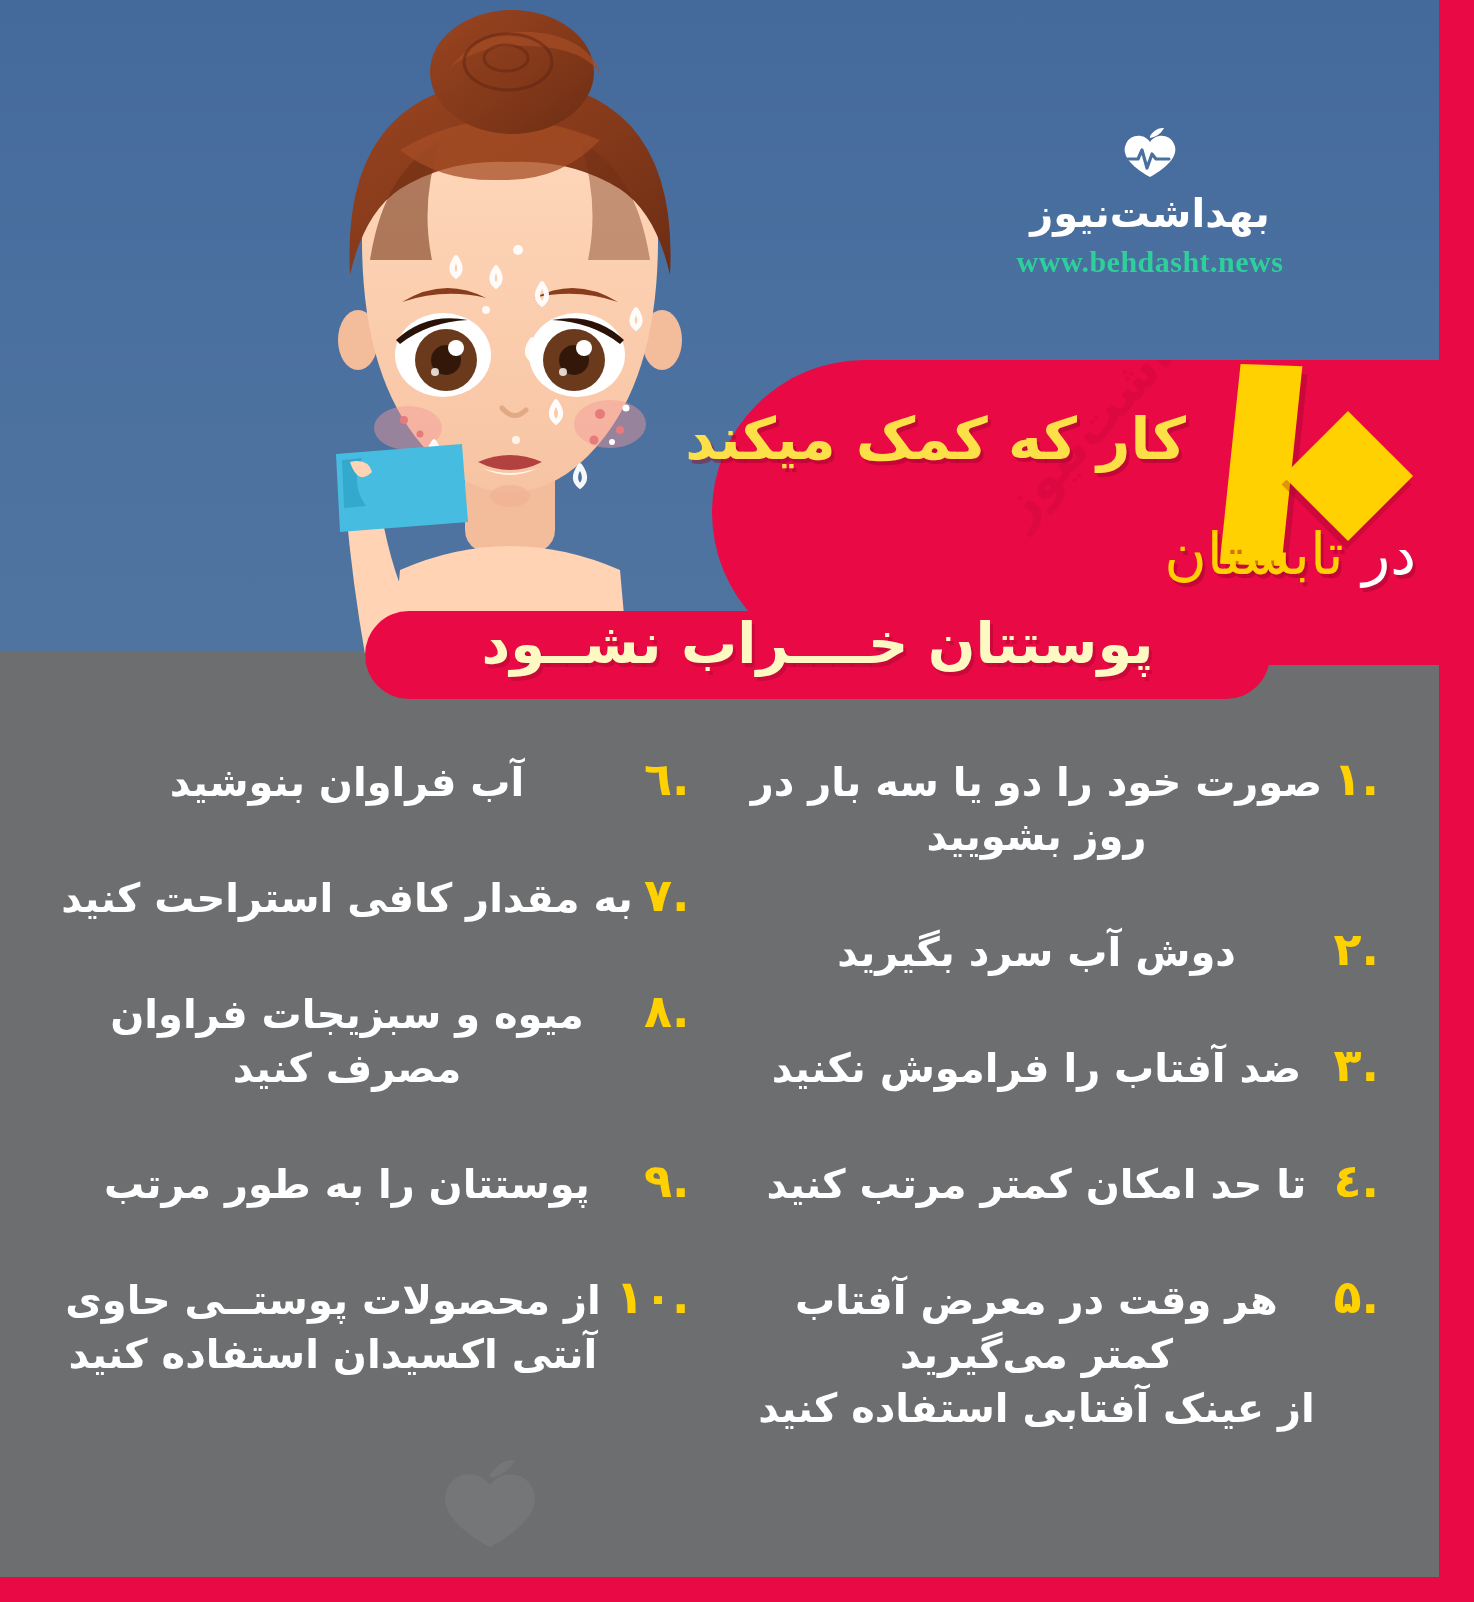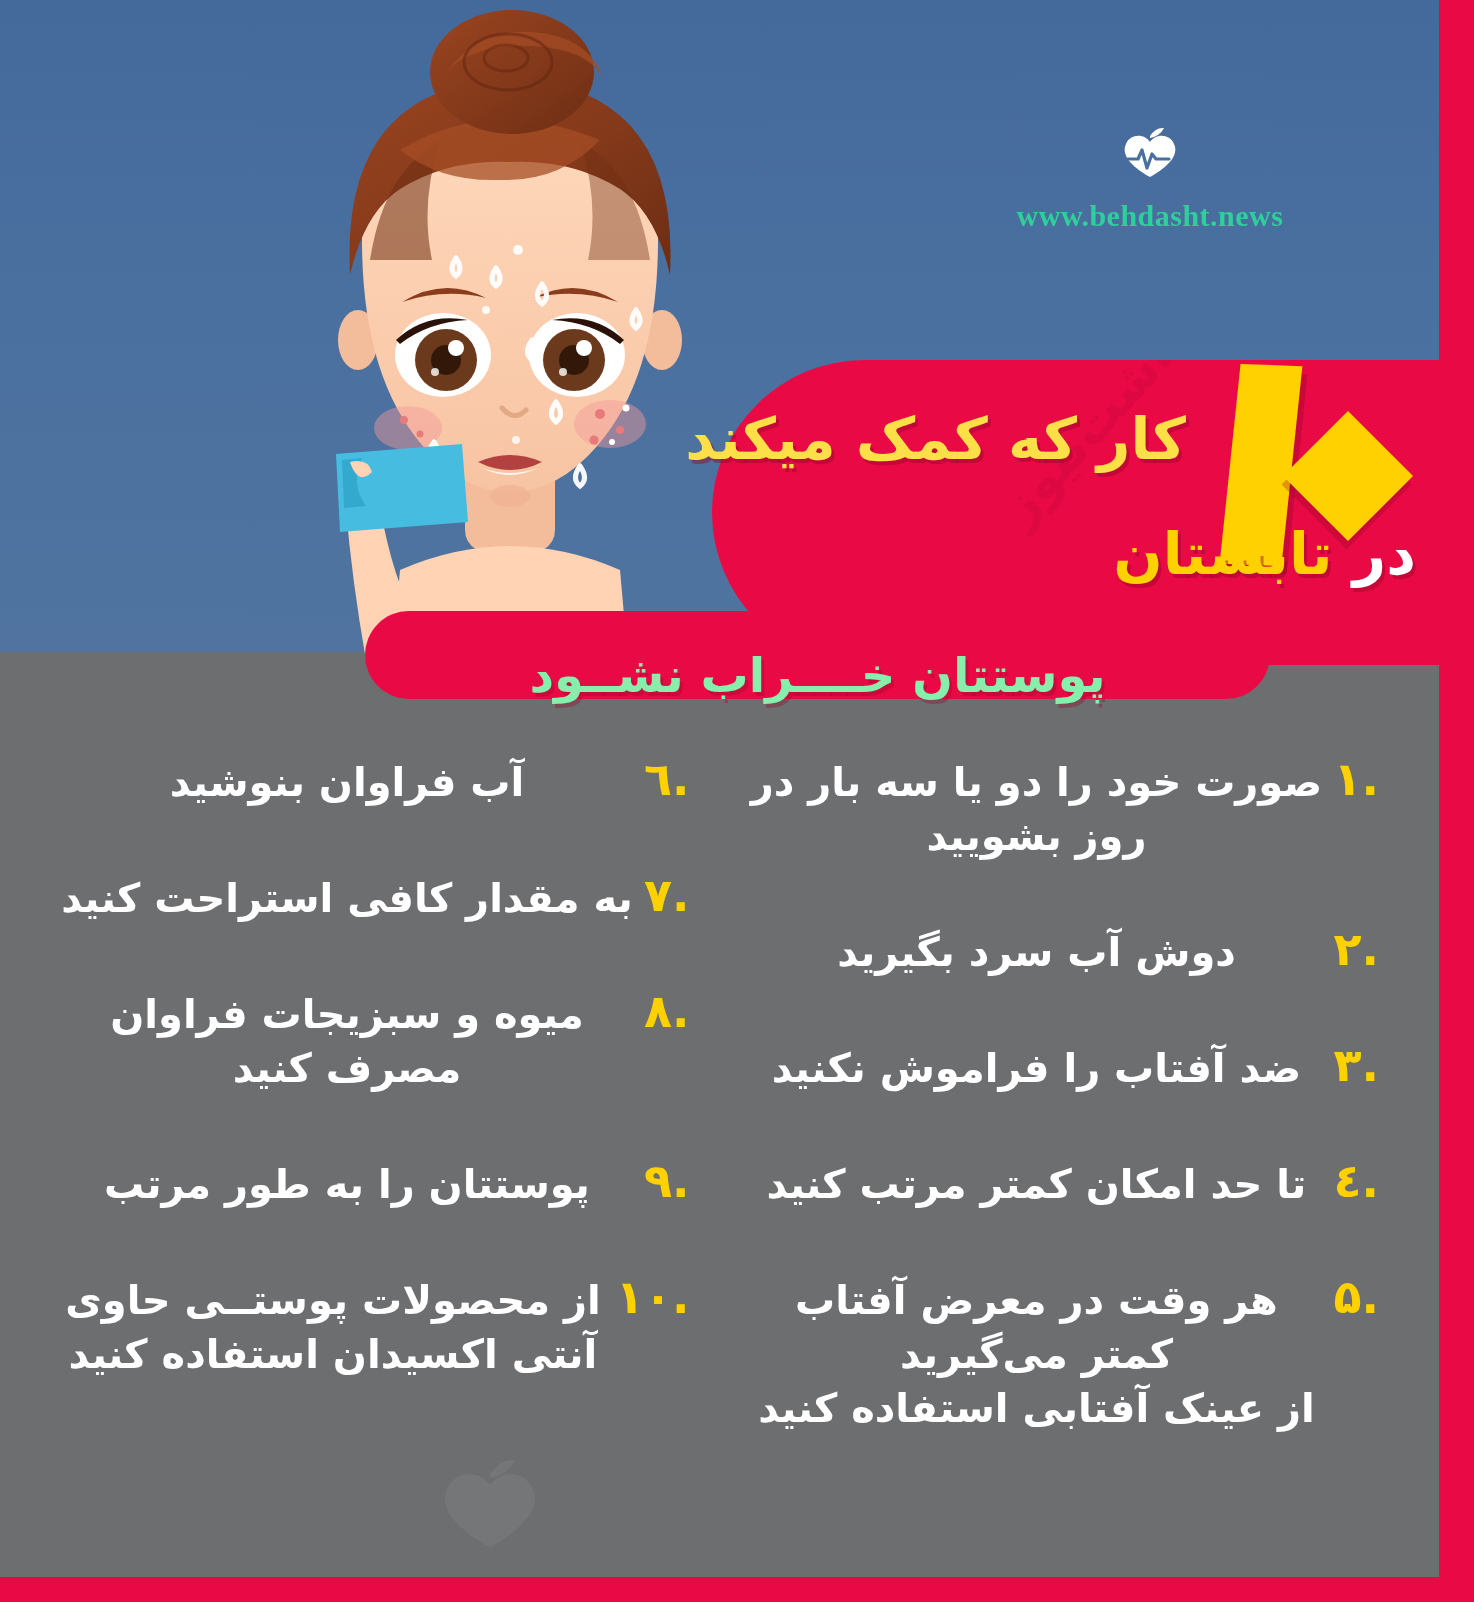--- a/index.html
+++ b/index.html
@@ -64,21 +64,21 @@
   .title-line1{
     position:absolute;right:58px;top:405px;
     color:#fde047;font-size:58px;font-weight:bold;
     text-shadow:3px 4px 0 rgba(150,5,40,.45);
     direction:rtl;white-space:nowrap;
     width:640px;text-align:right;
     padding-right:230px;box-sizing:border-box;
   }
   .title-line2{
     position:absolute;right:58px;top:520px;
-    color:#ffffff;font-size:58px;font-weight:bold;
+    color:#ffffff;font-size:58px;font-weight:normal;
     text-shadow:3px 4px 0 rgba(150,5,40,.45);
     direction:rtl;white-space:nowrap;text-align:right;
   }
   .title-line2 .hl{color:#ffd100;}
 
   .big-number{
     position:absolute;right:62px;top:355px;
     width:250px;height:230px;
   }
   .num-bar{
@@ -92,23 +92,23 @@
     width:92px;height:92px;background:#ffd100;
     transform:rotate(45deg);
     box-shadow:5px 7px 0 rgba(150,5,40,.30);
   }
 
   .banner-bottom{
     position:absolute;left:365px;top:611px;width:905px;height:88px;
     background:#e90a45;border-radius:48px;
   }
   .title-line3{
-    position:absolute;left:365px;top:631px;width:905px;height:88px;
+    position:absolute;left:365px;top:599px;width:905px;height:88px;
     display:flex;align-items:center;justify-content:center;
-    color:#86efac;font-size:48px;font-weight:bold;direction:rtl;
+    color:#fef9c3;font-size:56px;font-weight:bold;direction:rtl;
     text-shadow:3px 4px 0 rgba(150,5,40,.35);
     letter-spacing:-1px;
   }
 
   
   .tips{
     position:absolute;left:0;top:735px;width:1439px;height:730px;
     display:flex;flex-direction:row;
   }
   .col{
@@ -236,20 +236,21 @@
       <path d="M70 452 q18 -4 22 10 q-14 14 -22 -10 z" fill="#ffd3b4"></path>
     </svg>
   </div>
 
   <div class="logo-block">
     <svg class="logo-mark" viewBox="0 0 64 62">
       <path d="M32 11 q6 -9 14 -8 q-4 8 -14 10 z" fill="#ffffff"></path>
       <path d="M32 17 c-6 -9 -20 -8 -24 2 c-5 10 4 22 24 33 c20 -11 29 -23 24 -33 c-4 -10 -18 -11 -24 -2 z" fill="#ffffff"></path>
       <path d="M10 34 l10 0 l4 -9 l5 18 l5 -14 l4 5 l13 0" fill="none" stroke="#4a70a0" stroke-width="3.2" stroke-linejoin="round" stroke-linecap="round"></path>
     </svg>
+    <div class="logo-word">بهداشت‌نیوز</div>
     <div class="logo-url">www.behdasht.news</div>
   </div>
 
   <div class="banner-top">
     <div class="watermark">بهداشت‌نیوز</div>
   </div>
 
   <div class="big-number">
     <div class="num-bar"></div>
     <div class="num-diamond"></div>

